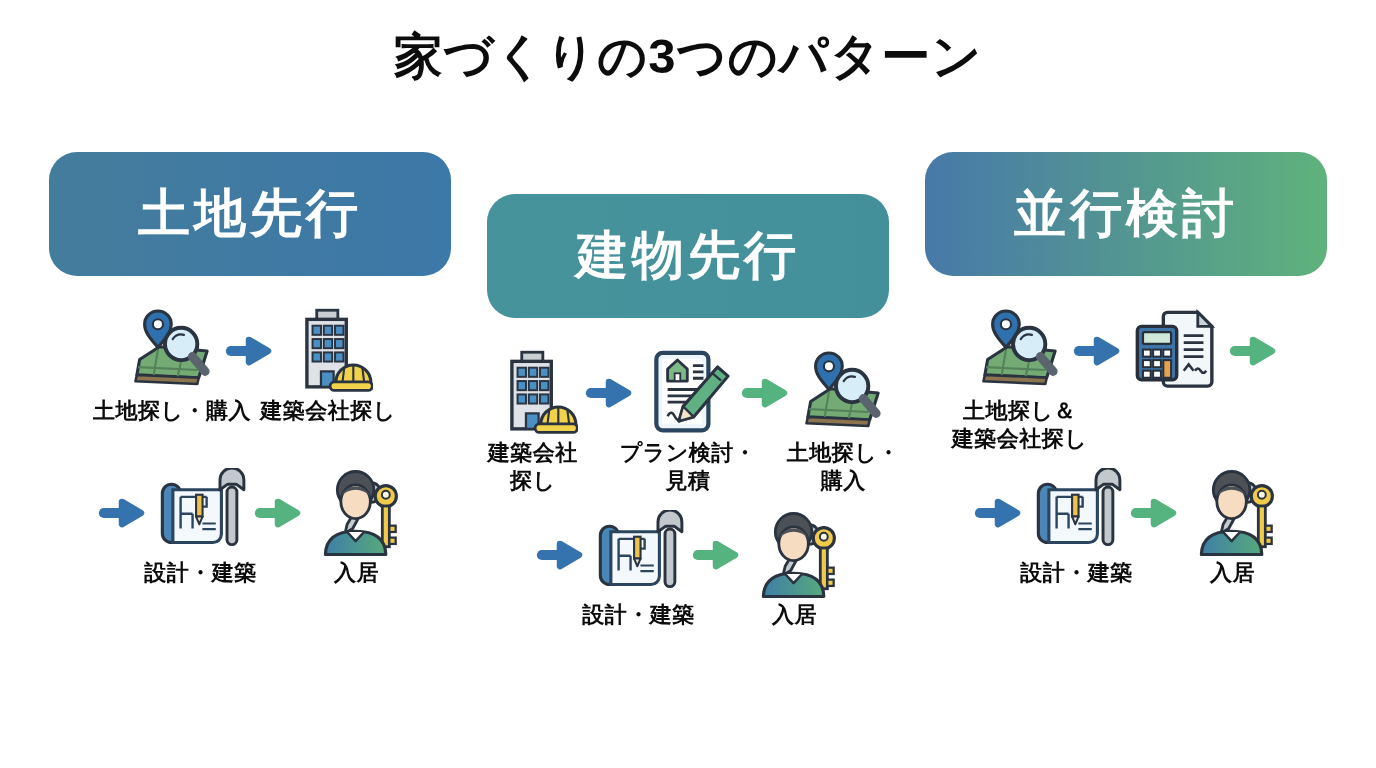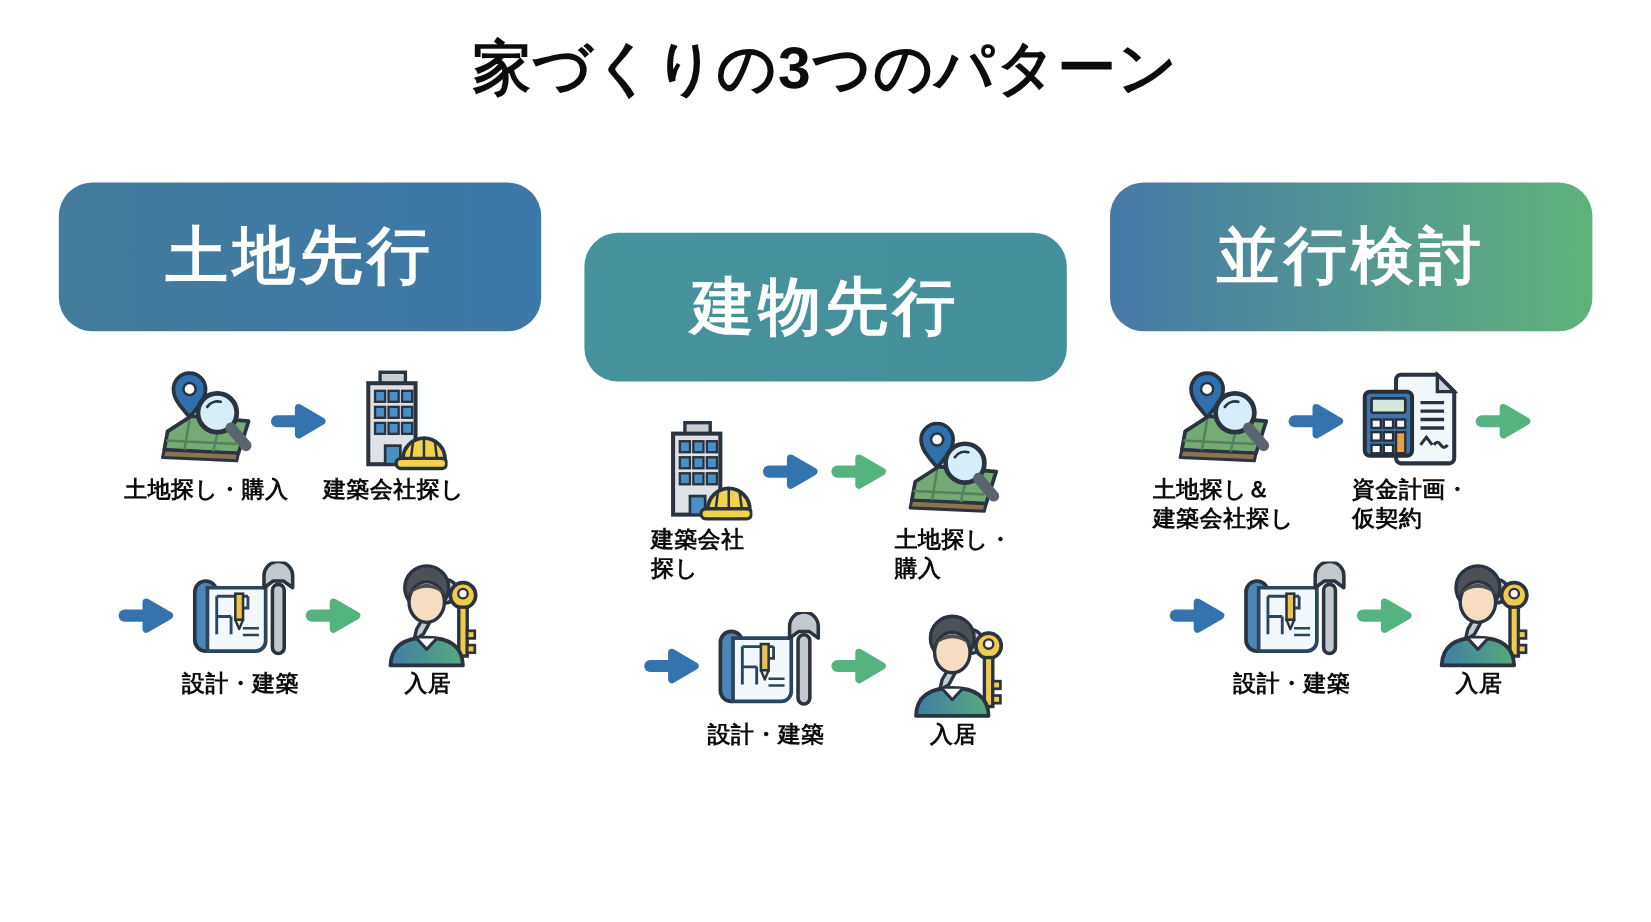--- a/index.html
+++ b/index.html
@@ -11,21 +11,21 @@
   .column{width:402px;display:flex;flex-direction:column}
   .col-header{height:124px;border-radius:28px;display:flex;align-items:center;
     justify-content:center;color:#ffffff;font-size:52px;font-weight:700;letter-spacing:4px}
   .flow-row{display:flex;justify-content:center;gap:7px;margin-top:30px;padding-bottom:64px}
   .flow-row.second{margin-top:8px;padding-bottom:36px}
   .step{position:relative;width:92px;display:flex;justify-content:center}
   .step .icon svg{width:90px;height:90px;display:block}
   .arrow{margin-top:28px;flex:0 0 auto}
   .arrow svg{display:block}
   .step-label{position:absolute;top:91px;left:50%;transform:translateX(-50%);
-    width:max-content;max-width:176px;font-size:19px;font-weight:700;
+    width:max-content;max-width:176px;text-align:center;font-size:22px;font-weight:700;
     line-height:1.28;white-space:pre-line;color:#0c0c0c;letter-spacing:.5px}
 </style>
 </head>
 <body>
 
 <div>
   <h1 class="title">家づくりの3つのパターン</h1>
   <div class="columns">
       <div class="column">
         <div class="col-header" style="background: linear-gradient(90deg, rgb(68, 124, 156), rgb(60, 120, 168));">土地先行</div>
@@ -160,20 +160,39 @@
             </span>
             <span class="step-label">建築会社
 探し</span>
           </div>
           <span class="arrow">
             <svg viewBox="0 0 46 32" width="50" height="34">
               <path d="M5 16 H20" stroke="#3473ae" stroke-width="9.5" stroke-linecap="round" fill="none"></path>
               <path d="M22 5.5 L40 16 L22 26.5 Z" fill="#3473ae" stroke="#3473ae" stroke-width="6" stroke-linejoin="round"></path>
             </svg>
           </span>
+          <div class="step">
+            <span class="icon">
+              <svg viewBox="0 0 64 64">
+                <rect x="9.5" y="3.5" width="37" height="55" rx="4.5" fill="#eef6fb" stroke="#2b455f" stroke-width="3"></rect>
+                <rect x="14" y="8" width="28" height="46" fill="#ffffff"></rect>
+                <path d="M17.5 23.5 v-8.5 l7 -6.5 7 6.5 v8.5 z" fill="#7db988" stroke="#2a3340" stroke-width="2" stroke-linejoin="round"></path>
+                <rect x="22.5" y="18" width="4" height="5.5" fill="#ffffff" stroke="#2a3340" stroke-width="1.3"></rect>
+                <path d="M35.5 12.5 h7.5 M35.5 17 h7.5 M35.5 21.5 h7.5" stroke="#2a3340" stroke-width="2"></path>
+                <path d="M17.5 29.5 h25.5 M17.5 34 h25.5 M17.5 38.5 h25.5" stroke="#2a3340" stroke-width="2"></path>
+                <path d="M17.5 48.5 q2.5 -5 5 0 t5 0" stroke="#2a3340" stroke-width="1.8" fill="none"></path>
+                <path d="M53 13.5 l7.5 6.5 L36 49 l-10.5 3 3 -10.5 Z" fill="#61b083" stroke="#2a3340" stroke-width="2.2" stroke-linejoin="round"></path>
+                <path d="M25.5 52 l3 -10.5 7.5 7.5 z" fill="#f3e3c8" stroke="#2a3340" stroke-width="1.6" stroke-linejoin="round"></path>
+                <circle cx="26" cy="51.5" r="1.5" fill="#2a3340"></circle>
+                <path d="M49.5 18 l6 5.2" stroke="#2a3340" stroke-width="1.6"></path>
+              </svg>
+            </span>
+            <span class="step-label">プラン検討・
+見積</span>
+          </div>
           <span class="arrow">
             <svg viewBox="0 0 46 32" width="50" height="34">
               <path d="M5 16 H20" stroke="#55b380" stroke-width="9.5" stroke-linecap="round" fill="none"></path>
               <path d="M22 5.5 L40 16 L22 26.5 Z" fill="#55b380" stroke="#55b380" stroke-width="6" stroke-linejoin="round"></path>
             </svg>
           </span>
           <div class="step">
             <span class="icon">
               <svg viewBox="0 0 64 64">
                 <path d="M9 38 L23 29 L57 32 L51 51 L7 49 Z" fill="#74aa74" stroke="#2a3340" stroke-width="2.2" stroke-linejoin="round"></path>
@@ -286,22 +305,20 @@
                   <rect x="15.75" y="31" width="5.5" height="5"></rect>
                   <rect x="23" y="31" width="5.5" height="5"></rect>
                   <rect x="8.5" y="38.5" width="5.5" height="5"></rect>
                   <rect x="15.75" y="38.5" width="5.5" height="5"></rect>
                   <rect x="8.5" y="46" width="5.5" height="5"></rect>
                   <rect x="15.75" y="46" width="5.5" height="5"></rect>
                 </g>
                 <rect x="23" y="38.5" width="5.5" height="12.5" fill="#e8a14a" stroke="#272f3a" stroke-width="1.4"></rect>
               </svg>
             </span>
-            <span class="step-label">資金計画・
-仮契約</span>
           </div>
           <span class="arrow">
             <svg viewBox="0 0 46 32" width="50" height="34">
               <path d="M5 16 H20" stroke="#55b380" stroke-width="9.5" stroke-linecap="round" fill="none"></path>
               <path d="M22 5.5 L40 16 L22 26.5 Z" fill="#55b380" stroke="#55b380" stroke-width="6" stroke-linejoin="round"></path>
             </svg>
           </span>
         </div>
         <div class="flow-row second">
           <span class="arrow">

